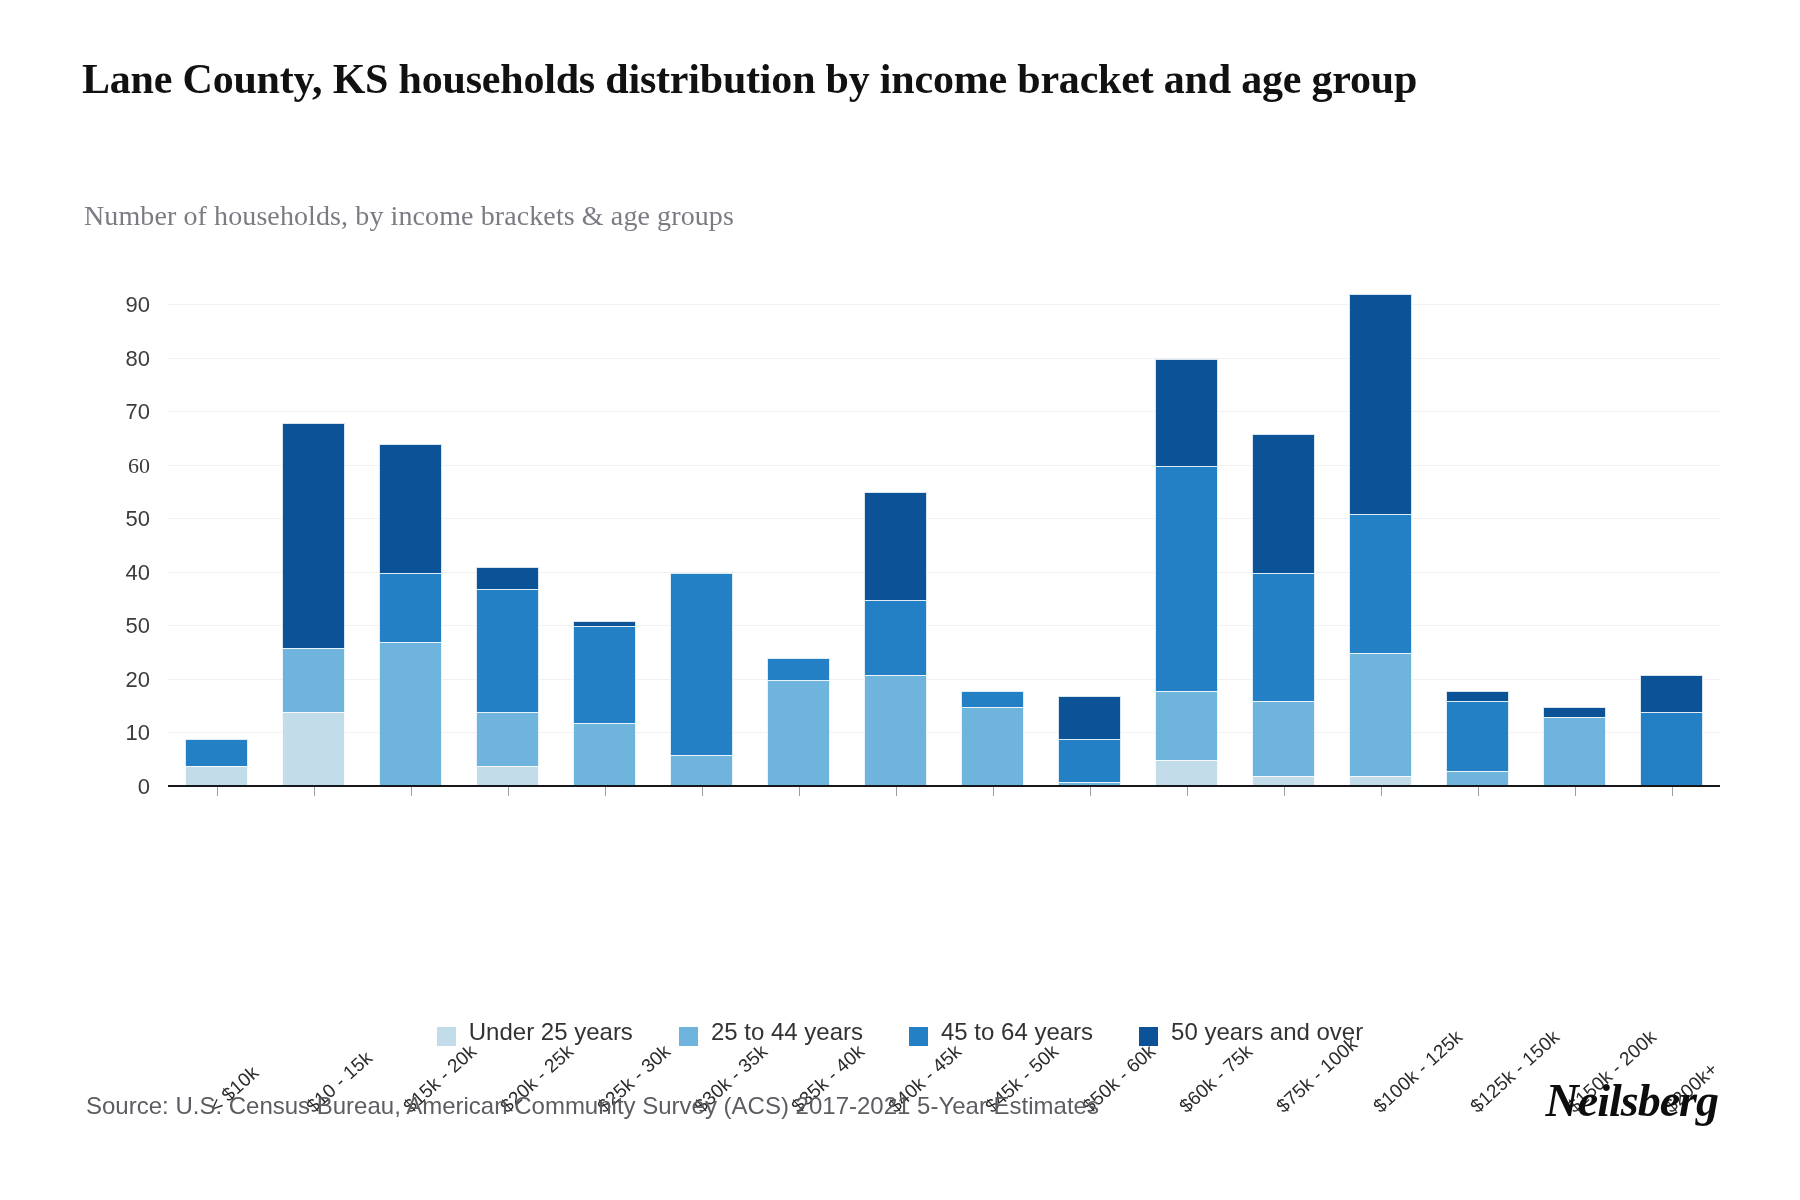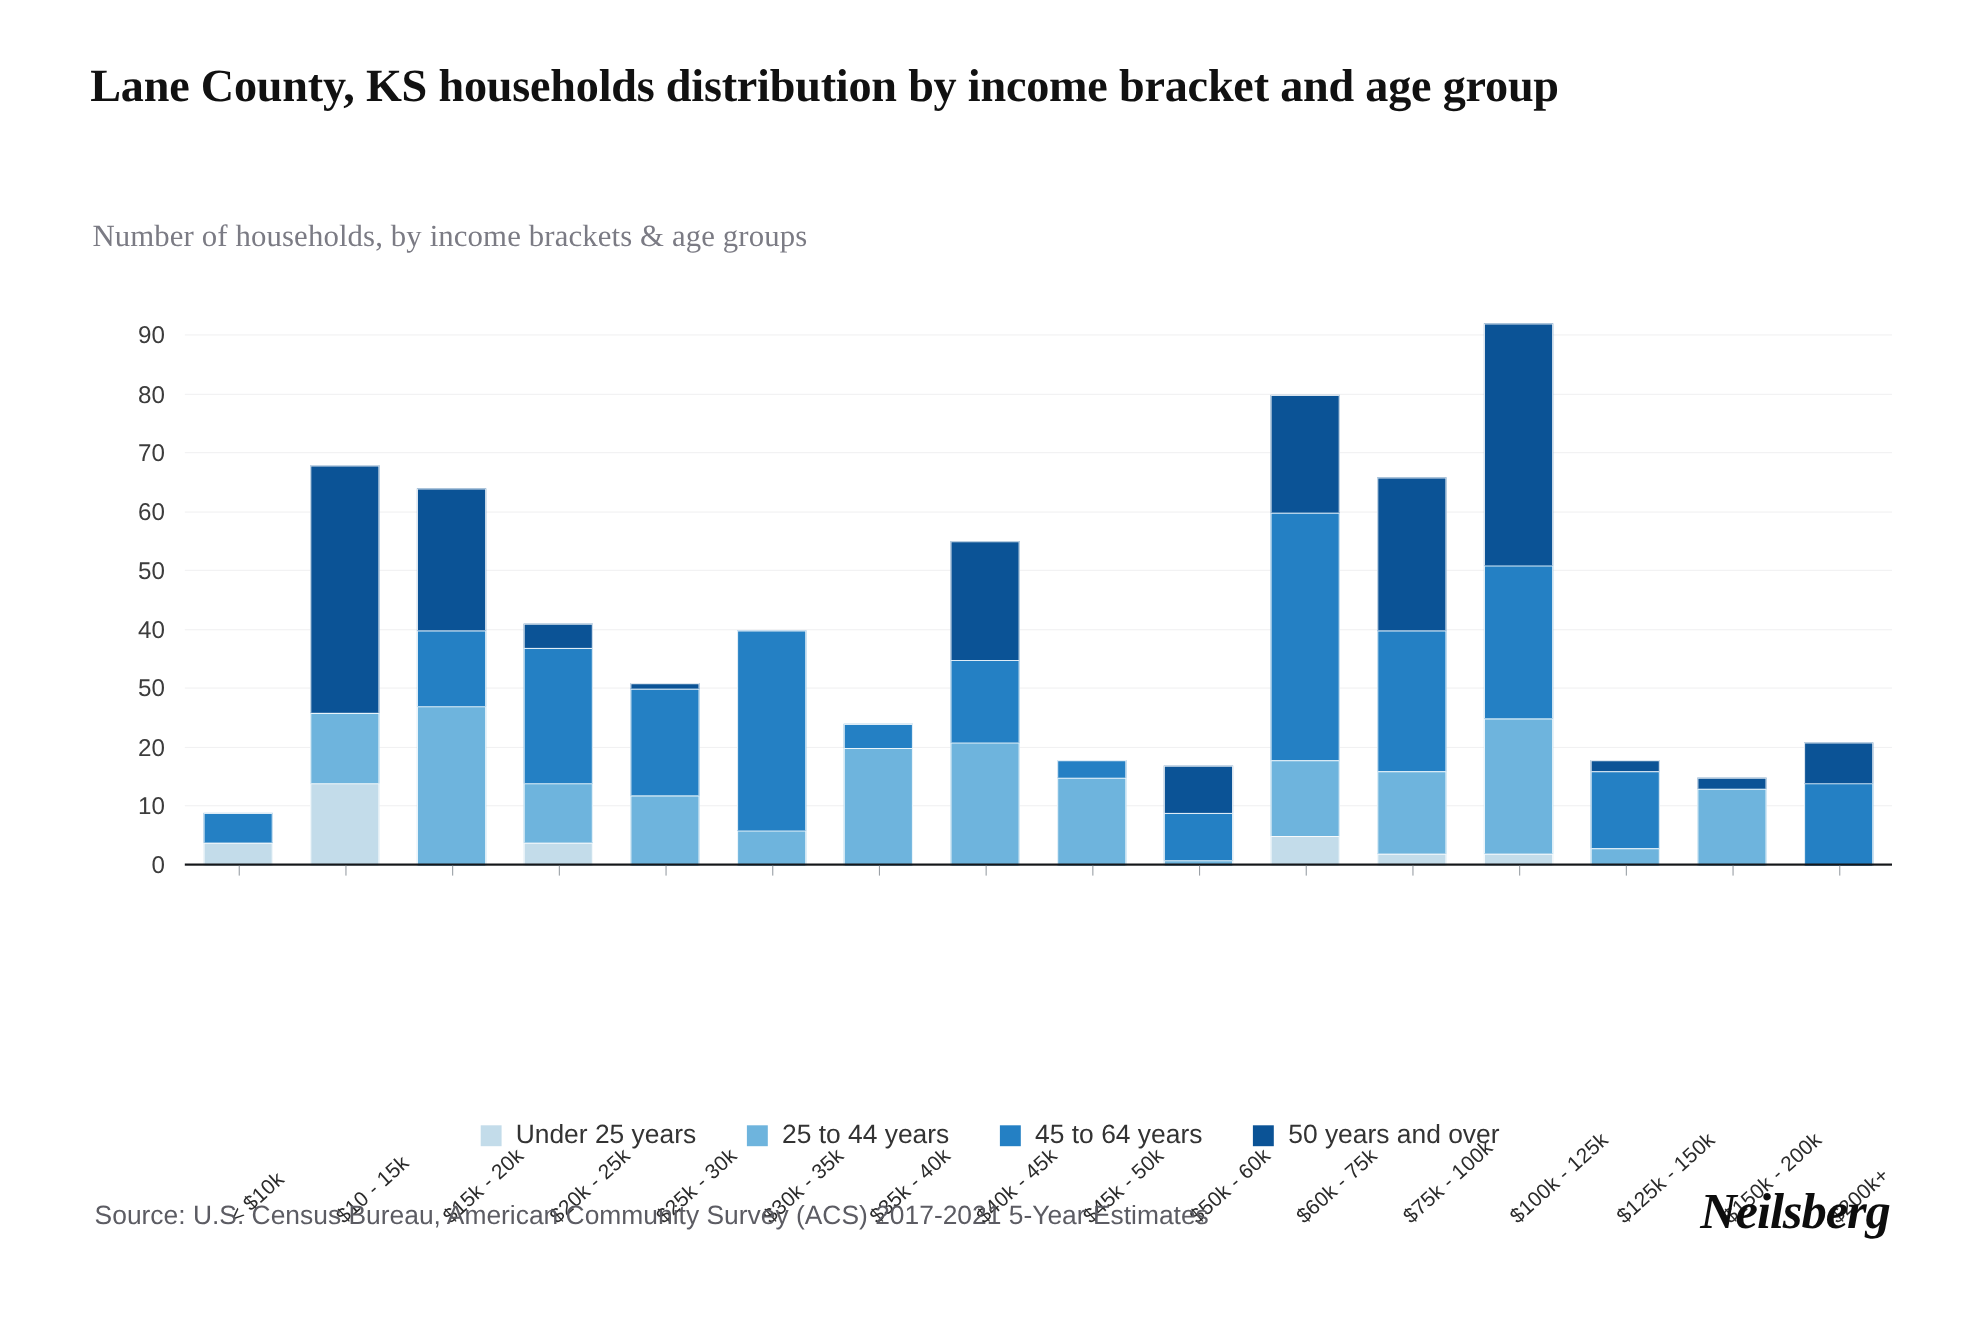--- a/index.html
+++ b/index.html
@@ -111,21 +111,21 @@
   .legend {
     position: absolute;
     left: 0;
     top: 1018px;
     width: 1800px;
     display: flex;
     justify-content: center;
     align-items: center;
     gap: 46px;
   }
-  .legend-item { display: flex; align-items: center; gap: 13px; }
+  .legend-item { display: flex; align-items: flex-end; gap: 13px; }
   .legend-swatch { width: 19px; height: 19px; display: block; }
   .legend-label { font-size: 24px; color: #333333; }
 
   
   .source {
     position: absolute;
     left: 86px;
     top: 1092px;
     font-size: 24px;
     color: #5c5c63;
@@ -163,21 +163,21 @@
           <div class="gridline" style="bottom: 428.444px;"></div>
           <div class="gridline" style="bottom: 482px;"></div>
         </div>
       <div id="ylabels">
           <div class="ytick-label" style="bottom: 0px; left: -78px; right: auto; transform: translateY(50%);">0</div>
           <div class="ytick-label" style="bottom: 53.5556px; left: -78px; right: auto; transform: translateY(50%); text-align: right;">10</div>
           <div class="ytick-label" style="bottom: 107.111px; left: -78px; right: auto; transform: translateY(50%);">20</div>
           <div class="ytick-label" style="bottom: 160.667px; left: -78px; right: auto; transform: translateY(50%);">50</div>
           <div class="ytick-label" style="bottom: 214.222px; left: -78px; right: auto; transform: translateY(50%);">40</div>
           <div class="ytick-label" style="bottom: 267.778px; left: -78px; right: auto; transform: translateY(50%);">50</div>
-          <div class="ytick-label" style="bottom: 321.333px; left: -78px; right: auto; transform: translateY(50%);">60</div>
+          <div class="ytick-label" style="bottom: 321.333px; left: -78px; right: auto; transform: translateY(50%); font-family: Liberation Serif, serif;">60</div>
           <div class="ytick-label" style="bottom: 374.889px; left: -78px; right: auto; transform: translateY(50%);">70</div>
           <div class="ytick-label" style="bottom: 428.444px; left: -78px; right: auto; transform: translateY(50%);">80</div>
           <div class="ytick-label" style="bottom: 482px; left: -78px; right: auto; transform: translateY(50%);">90</div>
         </div>
       <div id="bars">
           <div class="bar" style="left: 16.7325px; width: 63.535px; height: 48.2px;">
             <div class="seg" title="Under 25 years: 4" style="background: rgb(195, 220, 234); bottom: 0px; height: 21.4222px;"></div>
             <div class="seg" title="45 to 64 years: 5" style="background: rgb(36, 128, 196); bottom: 21.4222px; height: 26.7778px;"></div>
           </div>
           <div class="bar" style="left: 113.733px; width: 63.535px; height: 364.178px;">

